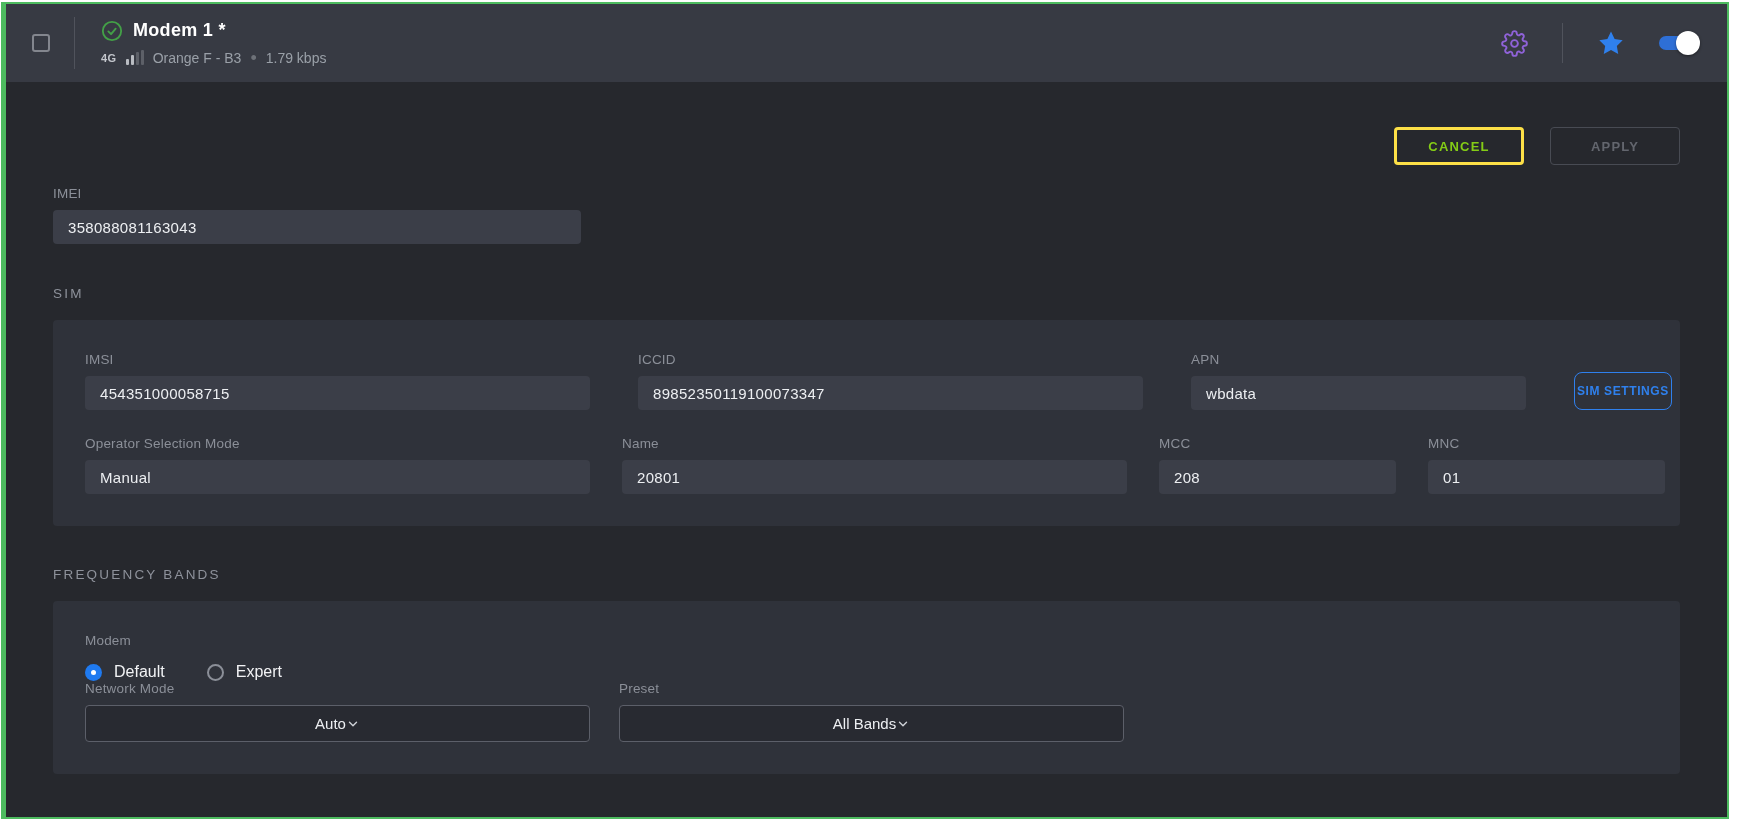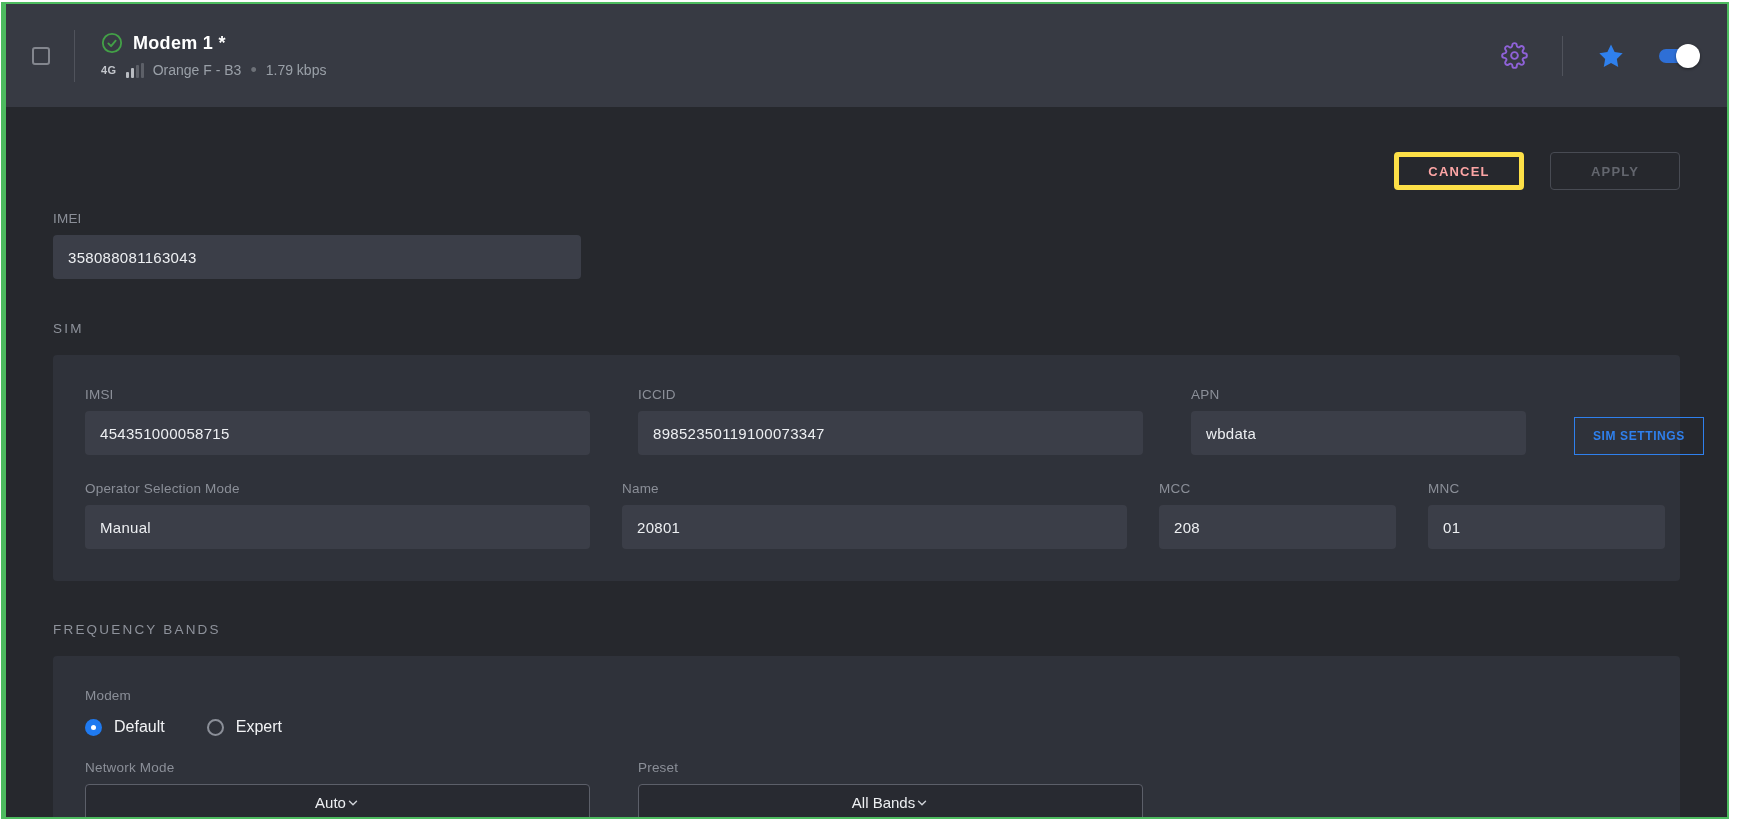--- a/index.html
+++ b/index.html
@@ -1,21 +1,21 @@
 <!DOCTYPE html>
 <html><head>
 <meta charset="utf-8">
 <style>
   * { margin:0; padding:0; box-sizing:border-box; }
   html,body { width:1738px; height:829px; background:#ffffff; font-family:"Liberation Sans", sans-serif; }
   .frame { position:absolute; left:1px; top:2px; width:1728px; height:817px;
            border:2px solid #4dbb5f; border-left-width:5px; background:#26282d; overflow:hidden; }
 
   
-  .header { height:103px; background:#373a43; display:flex; align-items:center; padding:0 30px 0 26px; }
+  .header { height:78px; background:#373a43; display:flex; align-items:center; padding:0 30px 0 26px; }
   .chk { width:18px; height:18px; border:2px solid #83868e; border-radius:3px; background:transparent; cursor:pointer; }
   .hdr-divider { width:1px; height:52px; background:#50535c; margin:0 0 0 24px; }
   .title-block { margin-left:26px; display:flex; flex-direction:column; gap:7px; }
   .title-row { display:flex; align-items:center; gap:10px; }
   .title { color:#ffffff; font-size:18px; font-weight:bold; letter-spacing:.3px; }
   .sub-row { display:flex; align-items:center; gap:9px; color:#9aa0a8; font-size:14px; }
   .net-type { font-size:11px; font-weight:bold; color:#c3c6cc; letter-spacing:.5px; }
   .sig { display:flex; align-items:flex-end; gap:2px; height:15px; }
   .sig i { display:block; width:3px; border-radius:1px; }
   .sig .b1{height:6px;background:#b9bcc2;} .sig .b2{height:10px;background:#b9bcc2;}
@@ -26,47 +26,47 @@
   .icon-btn { background:none; border:none; cursor:pointer; display:flex; align-items:center; }
   .hdr-divider2 { width:1px; height:40px; background:#50535c; }
   .toggle { position:relative; width:38px; height:14px; border-radius:7px; background:#2e6fd6; cursor:pointer; }
   .toggle .knob { position:absolute; right:-3px; top:-5px; width:24px; height:24px; border-radius:50%; background:#ffffff; box-shadow:0 1px 3px rgba(0,0,0,.45); }
 
   
   .content { padding:0 47px 0 47px; }
   .actions { display:flex; justify-content:flex-end; gap:26px; margin-top:45px; }
   .btn { height:38px; min-width:130px; padding:0 20px; border-radius:4px; background:transparent;
          font-family:"Liberation Sans",sans-serif; font-size:13px; font-weight:bold; letter-spacing:1.2px; cursor:pointer; }
-  .btn-cancel { border:5px solid #fde047; color:#fca5a5; }
+  .btn-cancel { border:3px solid #fde047; color:#84cc16; }
   .btn-apply { border:1px solid #484b53; color:#63666e; }
-  .btn-sim { height:38px; padding:0 18px; border-radius:0; background:transparent; border:1px solid #2f80ed;
+  .btn-sim { height:38px; padding:0 2px; border-radius:8px; background:transparent; border:1px solid #2f80ed;
              color:#2f80ed; font-family:"Liberation Sans",sans-serif; font-size:12px; font-weight:bold; letter-spacing:.6px; cursor:pointer; }
 
   .field-label { color:#8b8f98; font-size:13.5px; letter-spacing:.2px; margin-bottom:9px; }
-  .tinput { display:block; width:100%; height:44px; background:#3b3e48; border:none; border-radius:4px;
+  .tinput { display:block; width:100%; height:34px; background:#3b3e48; border:none; border-radius:4px;
             color:#edeff2; font-family:"Liberation Sans",sans-serif; font-size:15px; padding:0 15px; letter-spacing:.3px; }
   .imei-group { margin-top:21px; width:528px; }
 
   .section-label { color:#8e929b; font-size:13.5px; letter-spacing:2.2px; }
   .sec-sim { margin-top:42px; }
   .sec-freq { margin-top:41px; }
   .panel { background:#2f323a; border-radius:4px; padding:32px; margin-top:19px; }
   .grid-row1 { display:grid; grid-template-columns:505px 505px 335px 138px; gap:48px; }
   .grid-row2 { display:grid; grid-template-columns:505px 505px 237px 237px; gap:32px; margin-top:26px; }
   .btn-cell { align-self:end; }
 
   
   .radio-row { display:flex; align-items:center; gap:42px; margin-top:15px; }
   .radio-item { display:flex; align-items:center; gap:12px; cursor:pointer; }
   .radio-item .rlabel { color:#f2f3f5; font-size:16px; }
   .radio { width:17px; height:17px; border-radius:50%; position:relative; }
   .radio.on { background:#1f7af0; }
   .radio.on::after { content:""; position:absolute; left:50%; top:50%; width:5px; height:5px; margin:-2.5px 0 0 -2.5px; border-radius:50%; background:#ffffff; }
   .radio.off { border:2px solid #8b8f98; background:transparent; }
-  .select-row { display:grid; grid-template-columns:505px 505px; gap:48px; margin-top:24px; }
+  .select-row { display:grid; grid-template-columns:505px 505px; gap:29px; }
   .select { height:37px; background:#282a31; border:1px solid #5c5f69; border-radius:4px; display:flex;
             align-items:center; justify-content:center; padding:0 14px; cursor:pointer; }
   .select .sval { color:#edeff2; font-size:15px; }
 </style>
 </head>
 <body>
 
 <div class="frame">
 
   <div class="header">

